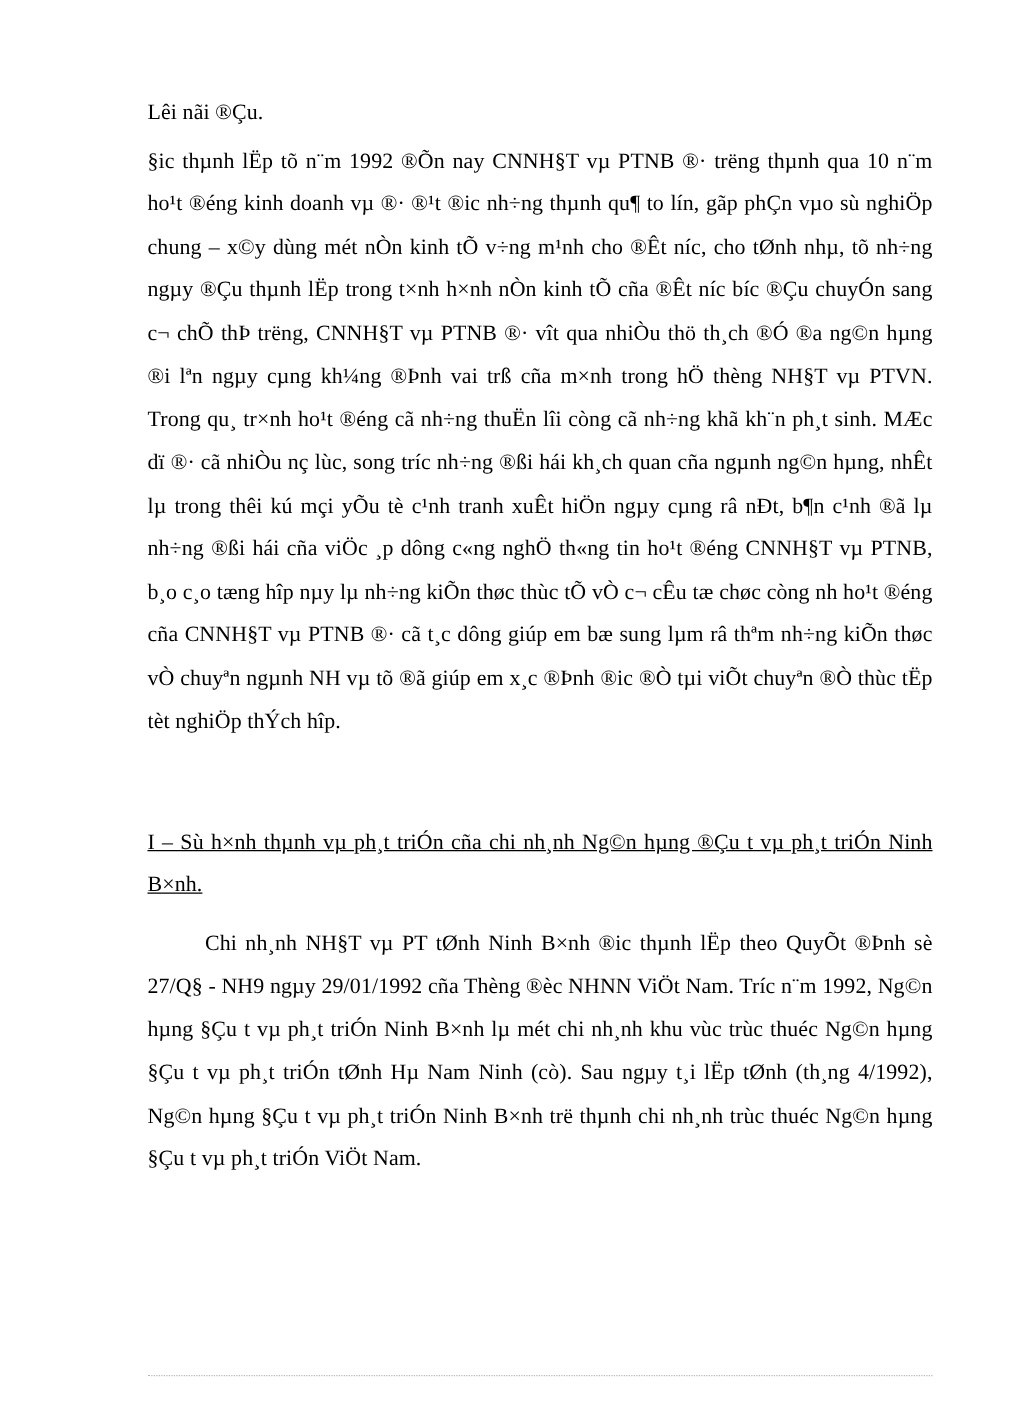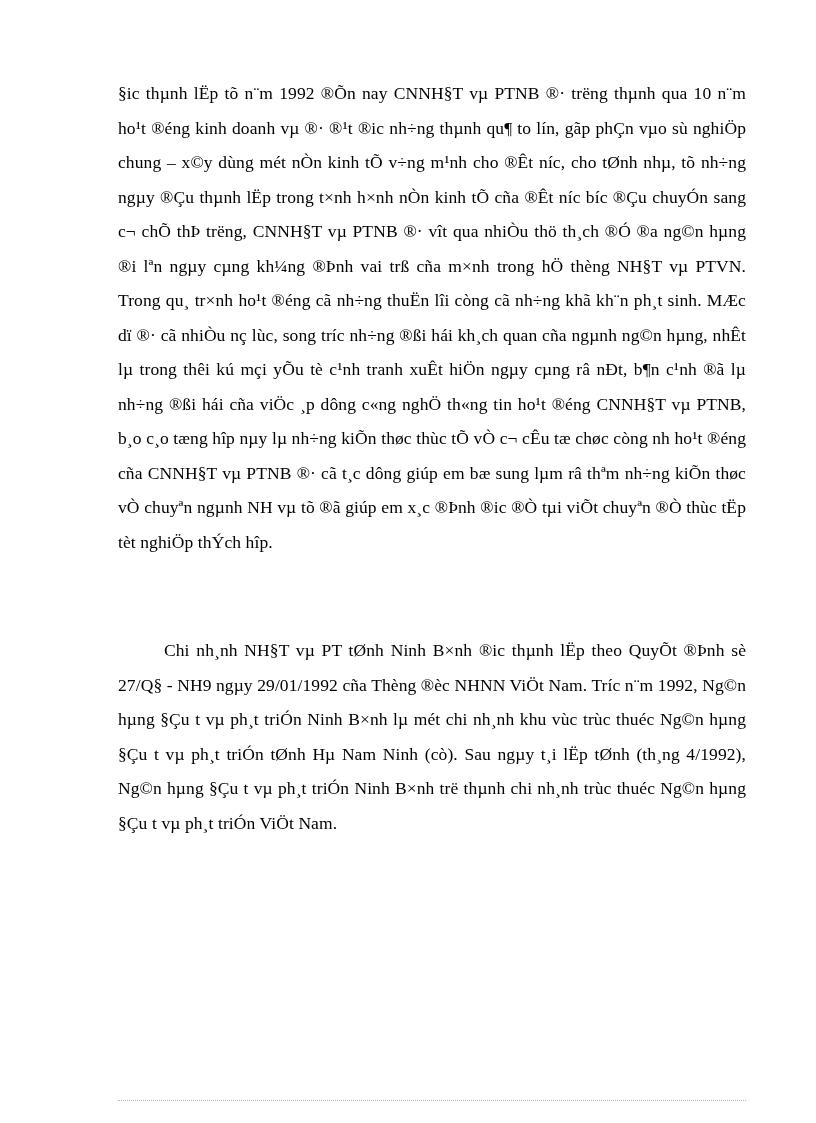--- a/index.html
+++ b/index.html
@@ -62,27 +62,29 @@
     border-top: 1px dotted #b8b8b8;
     height: 0;
   }
 </style>
 </head>
 <body>
 
 <div class="page">
   <div class="content">
 
+    <p class="para lead">Lêi nãi ®Çu.</p>
 
     <div class="spacer-sm"></div>
 
     <p class="para">§ic  thµnh lËp tõ n¨m 1992 ®Õn nay CNNH§T vµ PTNB ®· trëng  thµnh qua 10 n¨m ho¹t ®éng kinh doanh vµ ®· ®¹t ®ic  nh÷ng thµnh qu¶ to lín, gãp phÇn vµo sù nghiÖp chung – x©y dùng mét nÒn kinh tÕ v÷ng m¹nh cho ®Êt níc,  cho tØnh nhµ, tõ nh÷ng ngµy ®Çu thµnh lËp trong t×nh h×nh nÒn kinh tÕ cña ®Êt níc bíc  ®Çu chuyÓn sang c¬ chÕ thÞ trëng,   CNNH§T vµ PTNB ®· vît  qua nhiÒu thö th¸ch ®Ó ®a  ng©n hµng ®i lªn ngµy cµng kh¼ng ®Þnh vai trß cña m×nh trong hÖ thèng NH§T vµ PTVN. Trong qu¸ tr×nh ho¹t ®éng cã nh÷ng thuËn lîi còng cã nh÷ng khã kh¨n ph¸t sinh. MÆc dï ®· cã nhiÒu nç lùc, song tríc  nh÷ng ®ßi hái kh¸ch quan cña ngµnh ng©n hµng, nhÊt lµ trong thêi kú mçi yÕu tè c¹nh tranh xuÊt hiÖn ngµy cµng râ nÐt, b¶n c¹nh ®ã lµ nh÷ng ®ßi hái cña viÖc  ¸p dông c«ng nghÖ th«ng tin ho¹t ®éng CNNH§T vµ PTNB, b¸o c¸o tæng hîp nµy lµ nh÷ng kiÕn thøc thùc tÕ vÒ c¬ cÊu tæ chøc còng nh  ho¹t ®éng cña CNNH§T vµ PTNB ®· cã t¸c dông giúp em bæ sung lµm râ thªm nh÷ng kiÕn thøc vÒ chuyªn ngµnh NH vµ tõ ®ã giúp em x¸c ®Þnh ®ic  ®Ò tµi viÕt chuyªn ®Ò thùc tËp tèt nghiÖp thÝch hîp.</p>
 
     <div class="spacer-lg"></div>
 
+    <p class="heading">I – Sù h×nh  thµnh vµ ph¸t triÓn  cña chi nh¸nh  Ng©n hµng ®Çu t  vµ ph¸t triÓn  Ninh  B×nh.</p>
 
     <div class="spacer-md"></div>
 
     <p class="para indent">Chi nh¸nh NH§T vµ PT tØnh Ninh  B×nh ®ic   thµnh lËp theo QuyÕt ®Þnh sè 27/Q§ - NH9 ngµy 29/01/1992  cña Thèng  ®èc NHNN  ViÖt Nam. Tríc   n¨m 1992, Ng©n hµng §Çu t  vµ ph¸t triÓn Ninh B×nh lµ mét chi nh¸nh khu vùc trùc thuéc Ng©n hµng §Çu t  vµ ph¸t triÓn tØnh Hµ Nam Ninh  (cò). Sau ngµy t¸i lËp tØnh (th¸ng 4/1992), Ng©n hµng §Çu t  vµ ph¸t triÓn Ninh B×nh trë thµnh chi nh¸nh trùc thuéc Ng©n hµng §Çu t  vµ ph¸t triÓn ViÖt Nam.</p>
 
   </div>
 
   <div class="footer-rule"></div>
 </div>
 

